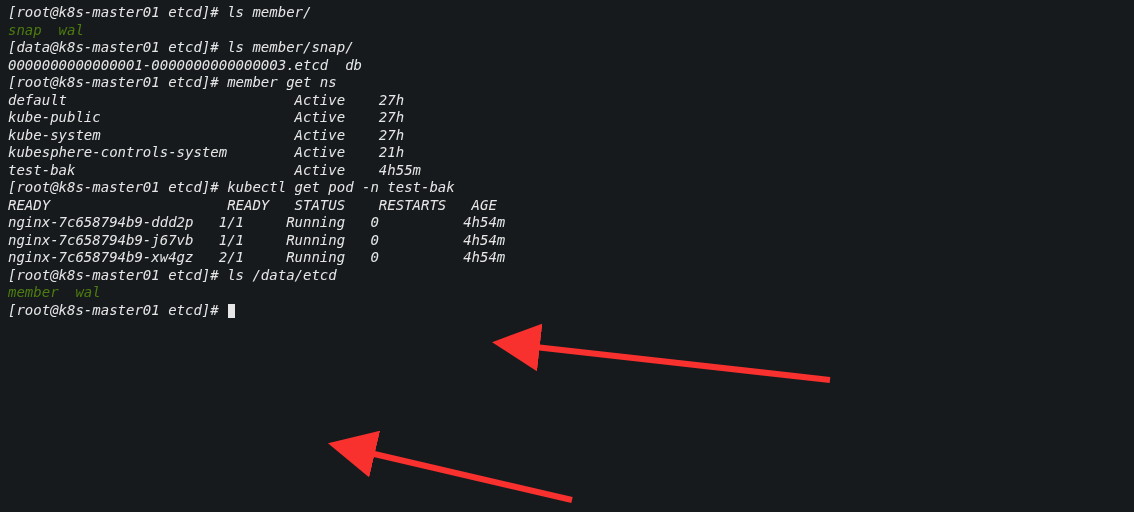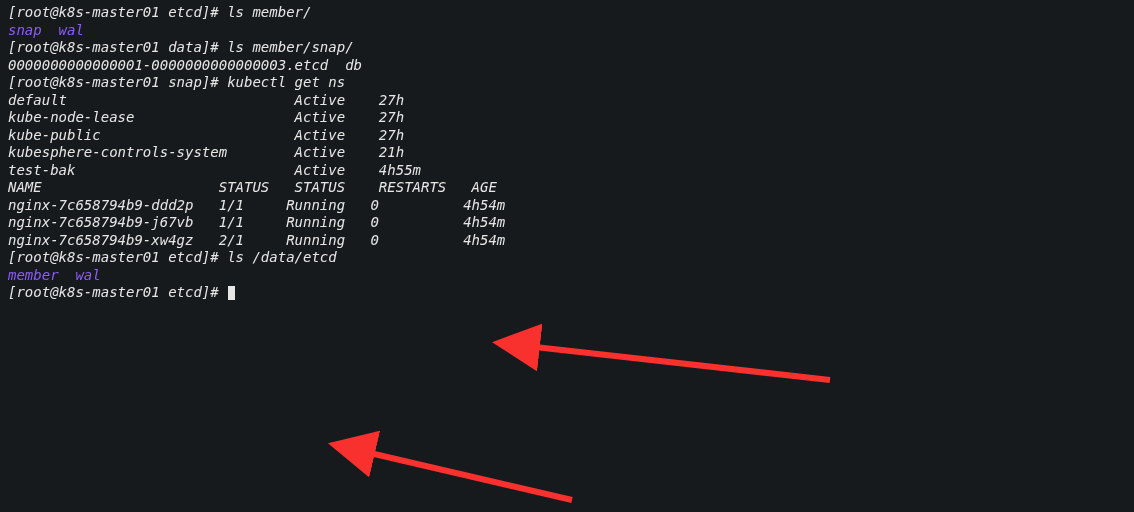--- a/index.html
+++ b/index.html
@@ -9,21 +9,21 @@
       font-family: "Menlo", "Consolas", "DejaVu Sans Mono", monospace;
       font-size: 14px;
       line-height: 1.25;
       padding: 4px 8px;
       width: 1134px;
       height: 512px;
       overflow: hidden;
       position: relative;
     }
     .line { white-space: pre; font-style: italic; }
-    .dir { color: #8b5cf6; }
+    .dir { color: #4d7c0f; }
     .cursor {
       display: inline-block;
       width: 7px;
       height: 14px;
       background: #e6e6e6;
       vertical-align: text-bottom;
       margin-left: 1px;
     }
     svg.arrows {
       position: absolute;
@@ -32,29 +32,30 @@
       height: 512px;
       pointer-events: none;
     }
   </style>
 </head>
 <body>
 
 <div id="term">
     <pre class="line">[root@k8s-master01 etcd]# ls member/</pre>
     <pre class="line"><span class="dir">snap</span>  <span class="dir">wal</span></pre>
-    <pre class="line">[root@k8s-master01 data]# ls member/snap/</pre>
+    <pre class="line">[data@k8s-master01 etcd]# ls member/snap/</pre>
     <pre class="line">0000000000000001-0000000000000003.etcd  db</pre>
-    <pre class="line">[root@k8s-master01 snap]# kubectl get ns</pre>
+    <pre class="line">[root@k8s-master01 etcd]# member get ns</pre>
     <pre class="line">default                           Active    27h</pre>
-    <pre class="line">kube-node-lease                   Active    27h</pre>
     <pre class="line">kube-public                       Active    27h</pre>
+    <pre class="line">kube-system                       Active    27h</pre>
     <pre class="line">kubesphere-controls-system        Active    21h</pre>
     <pre class="line">test-bak                          Active    4h55m</pre>
-    <pre class="line">NAME                     STATUS   STATUS    RESTARTS   AGE</pre>
+    <pre class="line">[root@k8s-master01 etcd]# kubectl get pod -n test-bak</pre>
+    <pre class="line">READY                     READY   STATUS    RESTARTS   AGE</pre>
     <pre class="line">nginx-7c658794b9-ddd2p   1/1     Running   0          4h54m</pre>
     <pre class="line">nginx-7c658794b9-j67vb   1/1     Running   0          4h54m</pre>
     <pre class="line">nginx-7c658794b9-xw4gz   2/1     Running   0          4h54m</pre>
     <pre class="line">[root@k8s-master01 etcd]# ls /data/etcd</pre>
     <pre class="line"><span class="dir">member</span>  <span class="dir">wal</span></pre>
     <pre class="line">[root@k8s-master01 etcd]# <span class="cursor"></span></pre>
   </div>
 
 <svg class="arrows">
   <defs>

